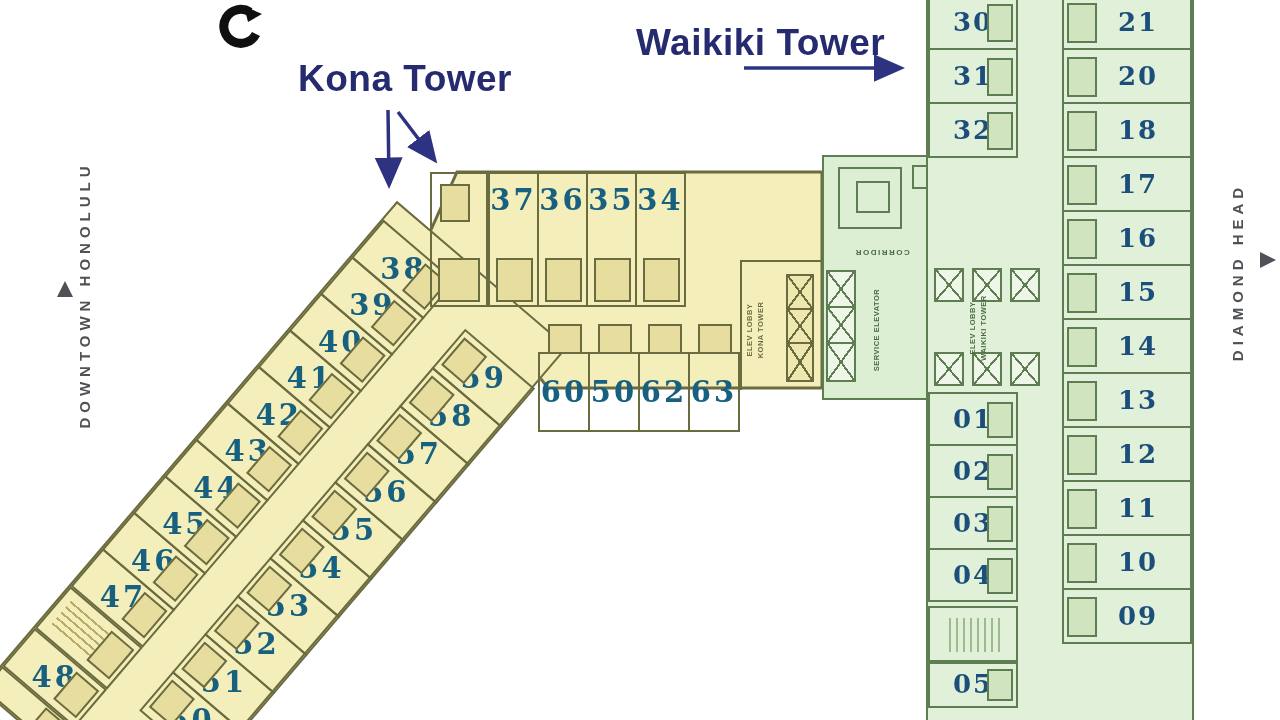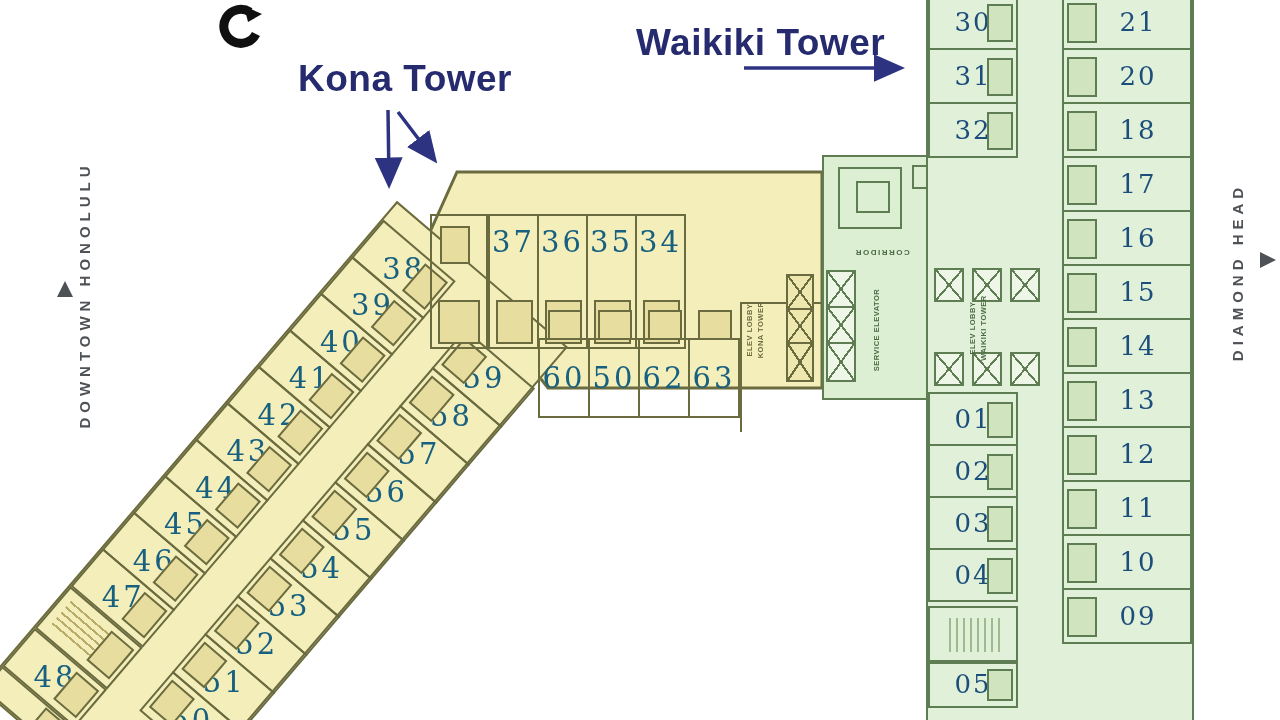--- a/index.html
+++ b/index.html
@@ -22,30 +22,30 @@
   
   .title{position:absolute;font-weight:bold;font-size:37px;color:var(--navy);letter-spacing:0.5px;}
   .side-label{position:absolute;font-weight:bold;font-size:15px;letter-spacing:5px;color:var(--gray);
               white-space:nowrap;transform:translate(-50%,-50%) rotate(-90deg);}
   .tri-up{position:absolute;width:0;height:0;border-left:8px solid transparent;
           border-right:8px solid transparent;border-bottom:16px solid var(--gray);}
   .tri-right{position:absolute;width:0;height:0;border-top:8px solid transparent;
           border-bottom:8px solid transparent;border-left:16px solid var(--gray);}
 
   
-  .num{font-family:"DejaVu Serif",serif;font-weight:normal;font-size:29px;
+  .num{font-family:"DejaVu Serif",serif;font-weight:bold;font-size:29px;
        color:var(--knum);letter-spacing:3px;line-height:1;}
   .room{position:relative;border:2px solid var(--kw);display:flex;align-items:center;justify-content:center;box-sizing:border-box;}
   .row{display:flex;position:absolute;}
   .row .room + .room{margin-left:-2px;}
   .colflex{display:flex;flex-direction:column;position:absolute;}
   .colflex .room + .room{margin-top:-2px;}
 
   
-  #kona-wing{left:430px;top:172px;width:392px;height:204px;margin-top:42px;}
+  #kona-wing{left:430px;top:172px;width:392px;height:260px;}
   .k-top{left:0;top:0;height:135px;}
   .k-top .room{width:51px;height:135px;align-items:flex-start;padding-top:12px;}
   .k-top .room::after{content:"";position:absolute;bottom:3px;left:12%;width:70%;height:40px;
        border:2px solid var(--kw);background:var(--kfix);}
   .k-corner{width:58px !important;}
   .k-corner::before{content:"";position:absolute;top:10px;left:8px;width:26px;height:34px;
        border:2px solid var(--kw);background:var(--kfix);}
   .k-bot{left:108px;bottom:0;height:80px;}
   .k-bot .room{width:52px;height:80px;}
   .k-bot .room::after{content:"";position:absolute;top:-30px;left:16%;width:64%;height:26px;

